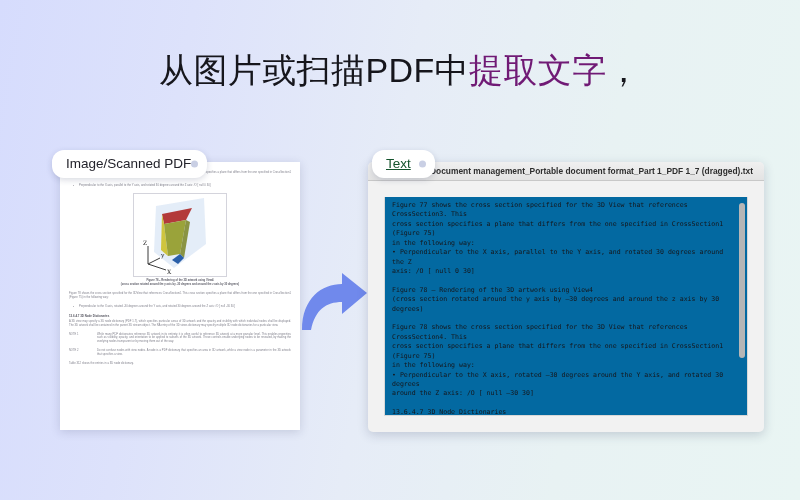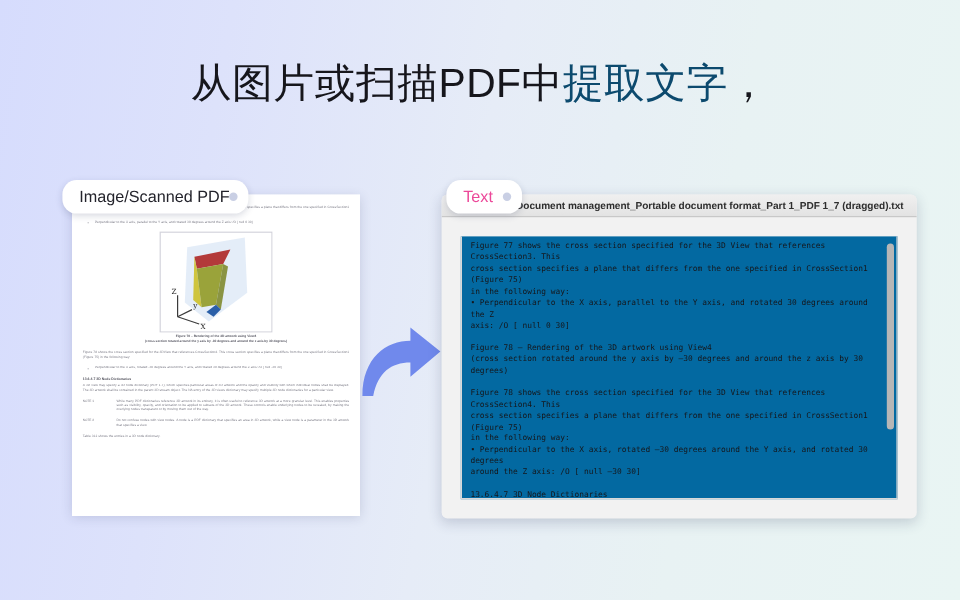--- a/index.html
+++ b/index.html
@@ -11,38 +11,38 @@
   }
 
   
   #headline {
     position:absolute; left:0; top:46px; width:100%;
     text-align:center;
     font-size:34px; line-height:1.42;
     color:#16161c; letter-spacing:.4px;
     white-space:nowrap;
   }
-  #headline .accent { color:#0c4a6e;text-align:right; }
+  #headline .accent { color:#701a75;text-align:right; }
   #headline .ln { display:block; }
 
   
   .panel { position:absolute; }
 
   
   .tag {
     position:absolute; z-index:6;
     background:#fff;
     border-radius:12px;
     padding:6px 16px 7px 14px;
     font-size:13.5px;
     color:#23232b;
     box-shadow:0 2px 6px rgba(40,50,90,.18);
     white-space:nowrap;
   }
-  .tag.blue { color:#ec4899; padding-right:24px; }
+  .tag.blue { color:#14532d; padding-right:24px;text-decoration:underline; }
   .tag .dot {
     position:absolute; right:9px; top:50%; transform:translateY(-50%);
     width:7px; height:7px; border-radius:50%;
     background:#c9cfe4;
   }
 
   
   #pdf-card {
     left:60px; top:162px; width:240px; height:268px;
     background:#fff;

